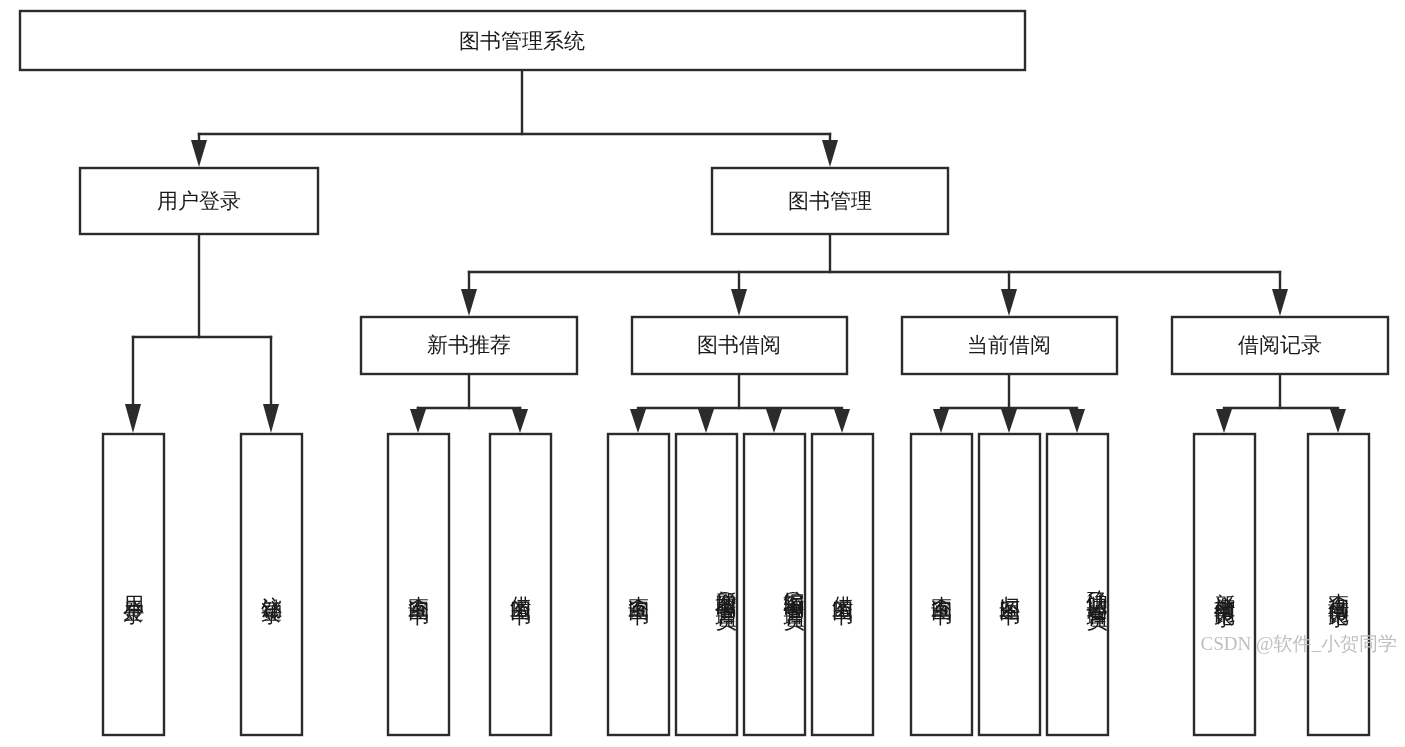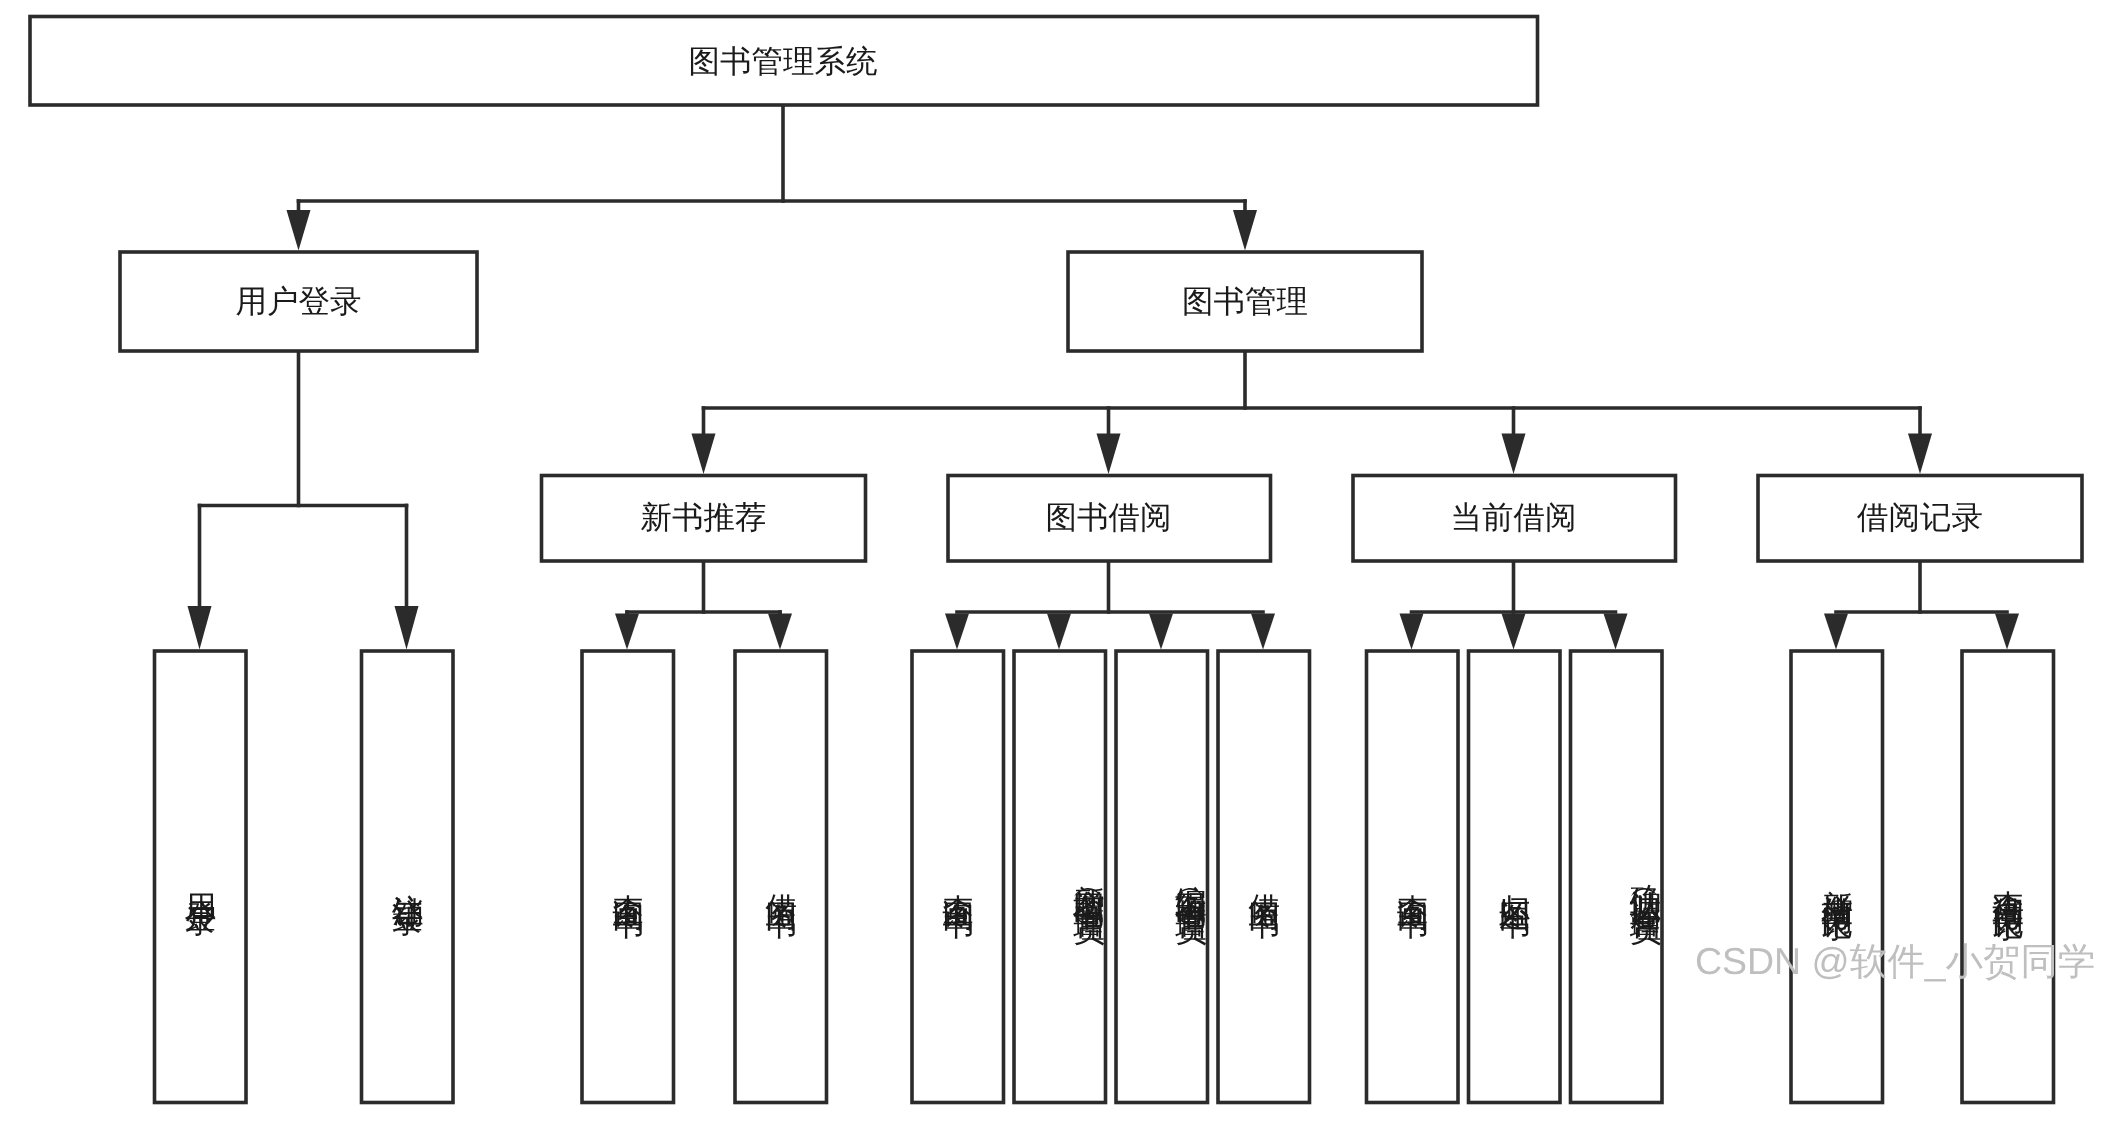--- a/index.html
+++ b/index.html
@@ -66,22 +66,22 @@
     justify-content: center;
     pointer-events: none;
   }
   .leaf-label.centered {
     align-items: center;
   }
   .watermark {
     position: absolute;
     right: 8px;
     bottom: 4px;
-    font-family: Liberation Sans, sans-serif;
-    font-size: 25px;
+    font-family: Liberation Serif, serif;
+    font-size: 19px;
     color: #bfbfbf;
     white-space: nowrap;
     user-select: none;
   }
 </style>
 </head>
 <body>
 
 <div id="diagram-root">
 

